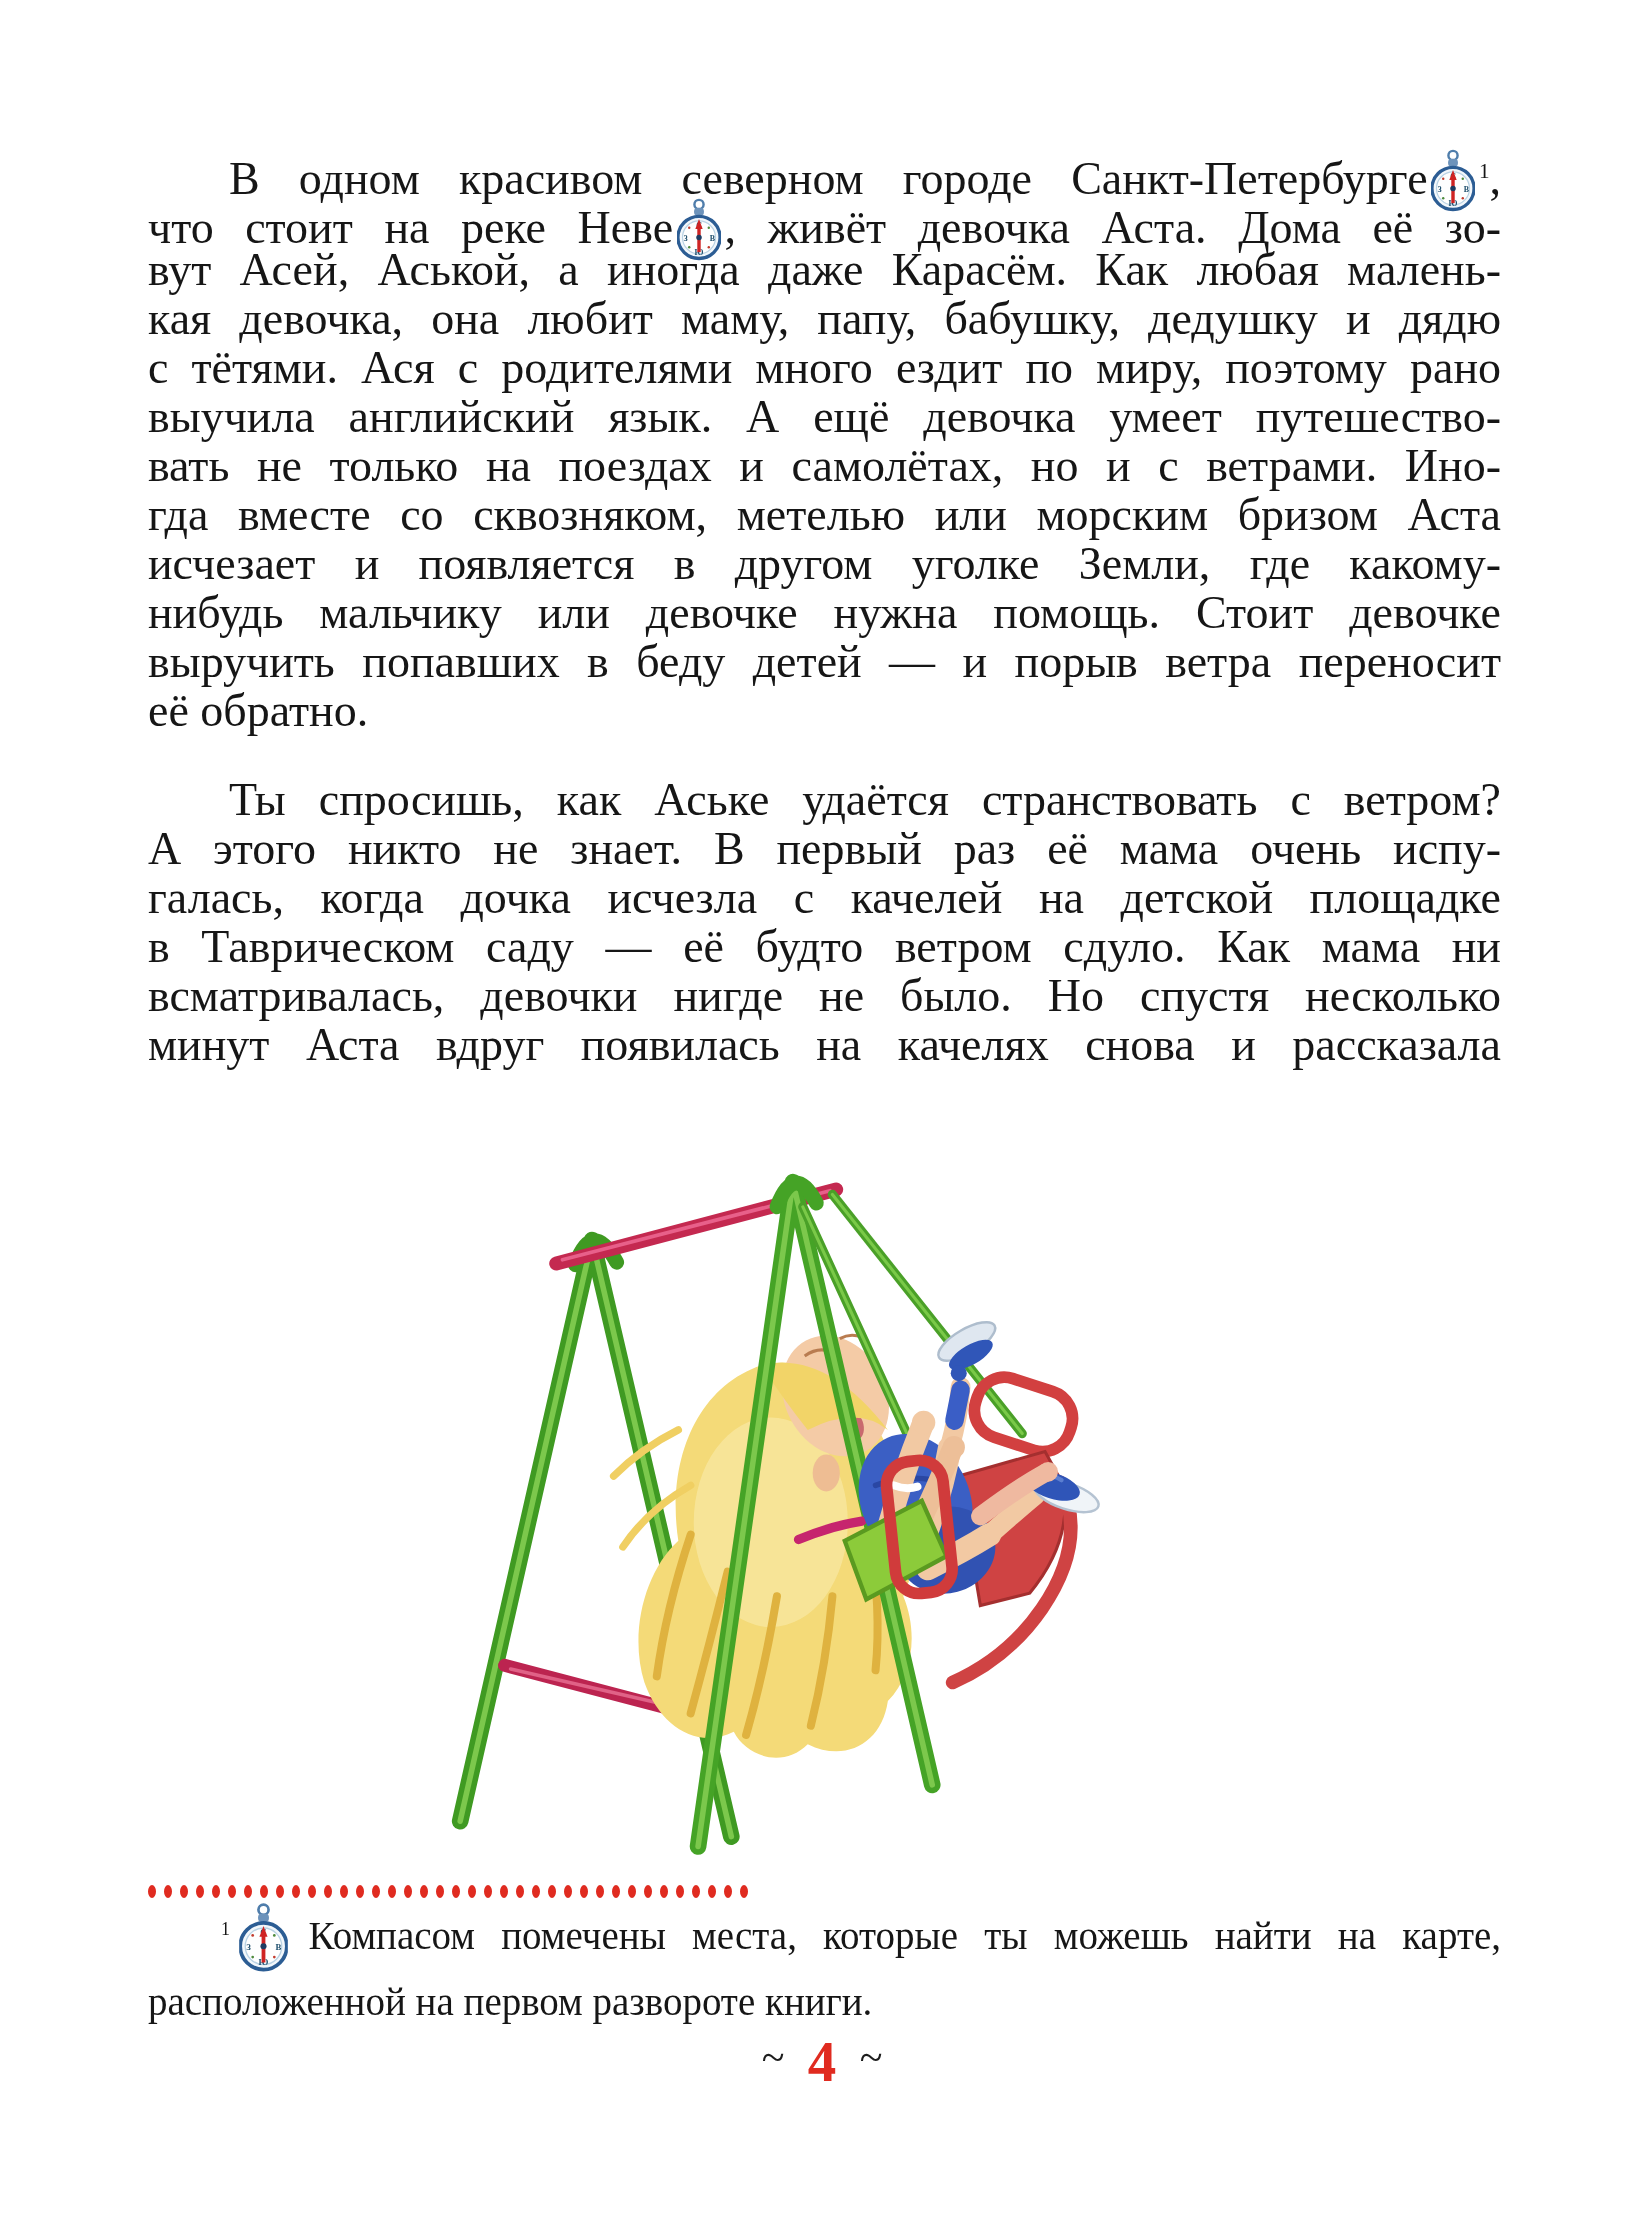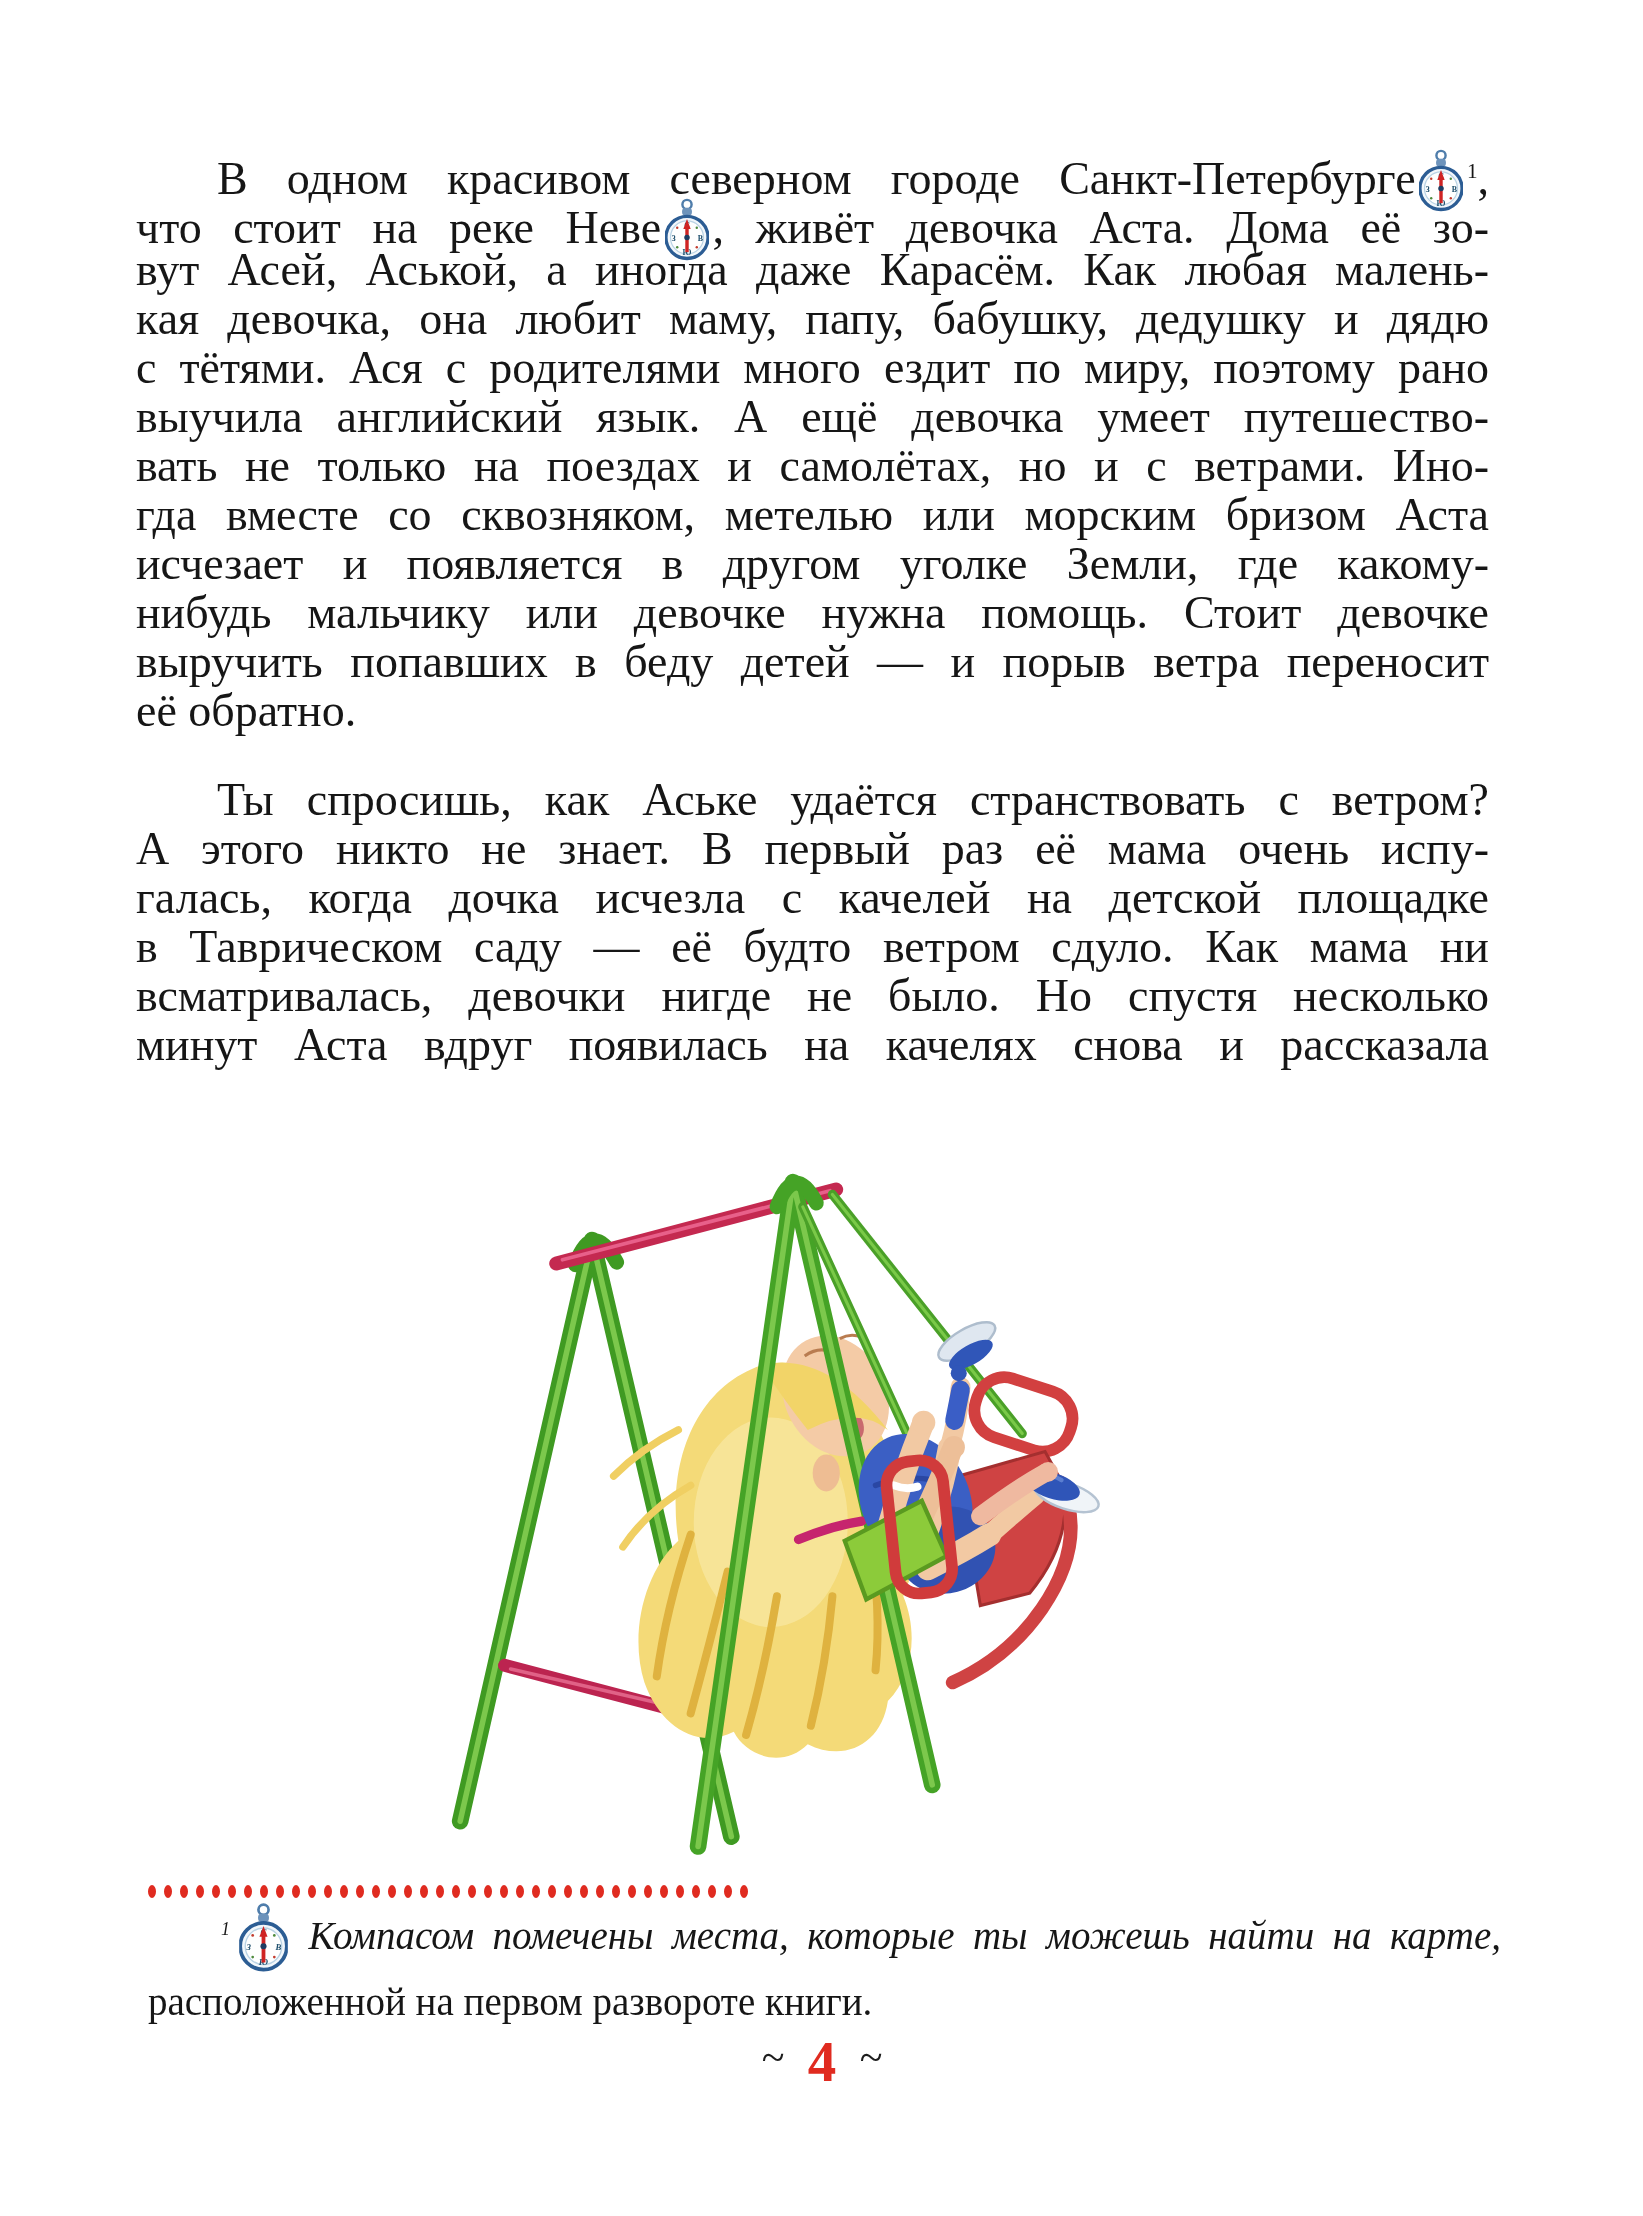--- a/index.html
+++ b/index.html
@@ -5,39 +5,39 @@
   :root{
     --accent-red:#e02b20;
     --text-color:#161616;
   }
   html,body{margin:0;padding:0;}
   body{
     width:1644px;height:2216px;position:relative;background:#ffffff;
     font-family:"Liberation Serif", serif;color:var(--text-color);
     overflow:hidden;
   }
-  .textblock{position:absolute;left:136px;width:1353px;}
+  .textblock{position:absolute;left:148px;width:1353px;}
   #p1{top:147px;}
   #p2{top:763px;margin-top:12px;}
   .line{
     font-size:46px;line-height:49px;height:49px;
     text-align:left;white-space:normal;
   }
   .line.just{text-align:justify;text-align-last:justify;}
   .line.indent{padding-left:81px;}
   sup{font-size:46%;vertical-align:super;line-height:0;}
   .compass-inline{
     display:inline-block;width:44px;height:67px;vertical-align:-20px;
     margin:0 3.7px;
   }
   .compass-inline svg{width:100%;height:100%;display:block;}
   
   #footnote{position:absolute;left:148px;top:1901px;width:1353px;}
   #footnote .line{font-size:39px;line-height:67px;height:67px;}
-  #footnote .line.indent{padding-left:73px;font-style:italic;}
+  #footnote .line.indent{padding-left:73px;}
   #footnote .compass-inline{width:49px;height:73px;vertical-align:-25px;margin:0 21px 0 8.6px;}
   
   #separator{
     position:absolute;left:148px;top:1885px;display:flex;gap:8px;height:13.6px;
   }
   .dot{width:8px;height:13px;border-radius:50%;background:var(--accent-red);flex:none;}
   
   #pagenum{
     position:absolute;left:0;right:0;top:2029px;text-align:center;
     font-size:42px;color:#1c1c1c;

